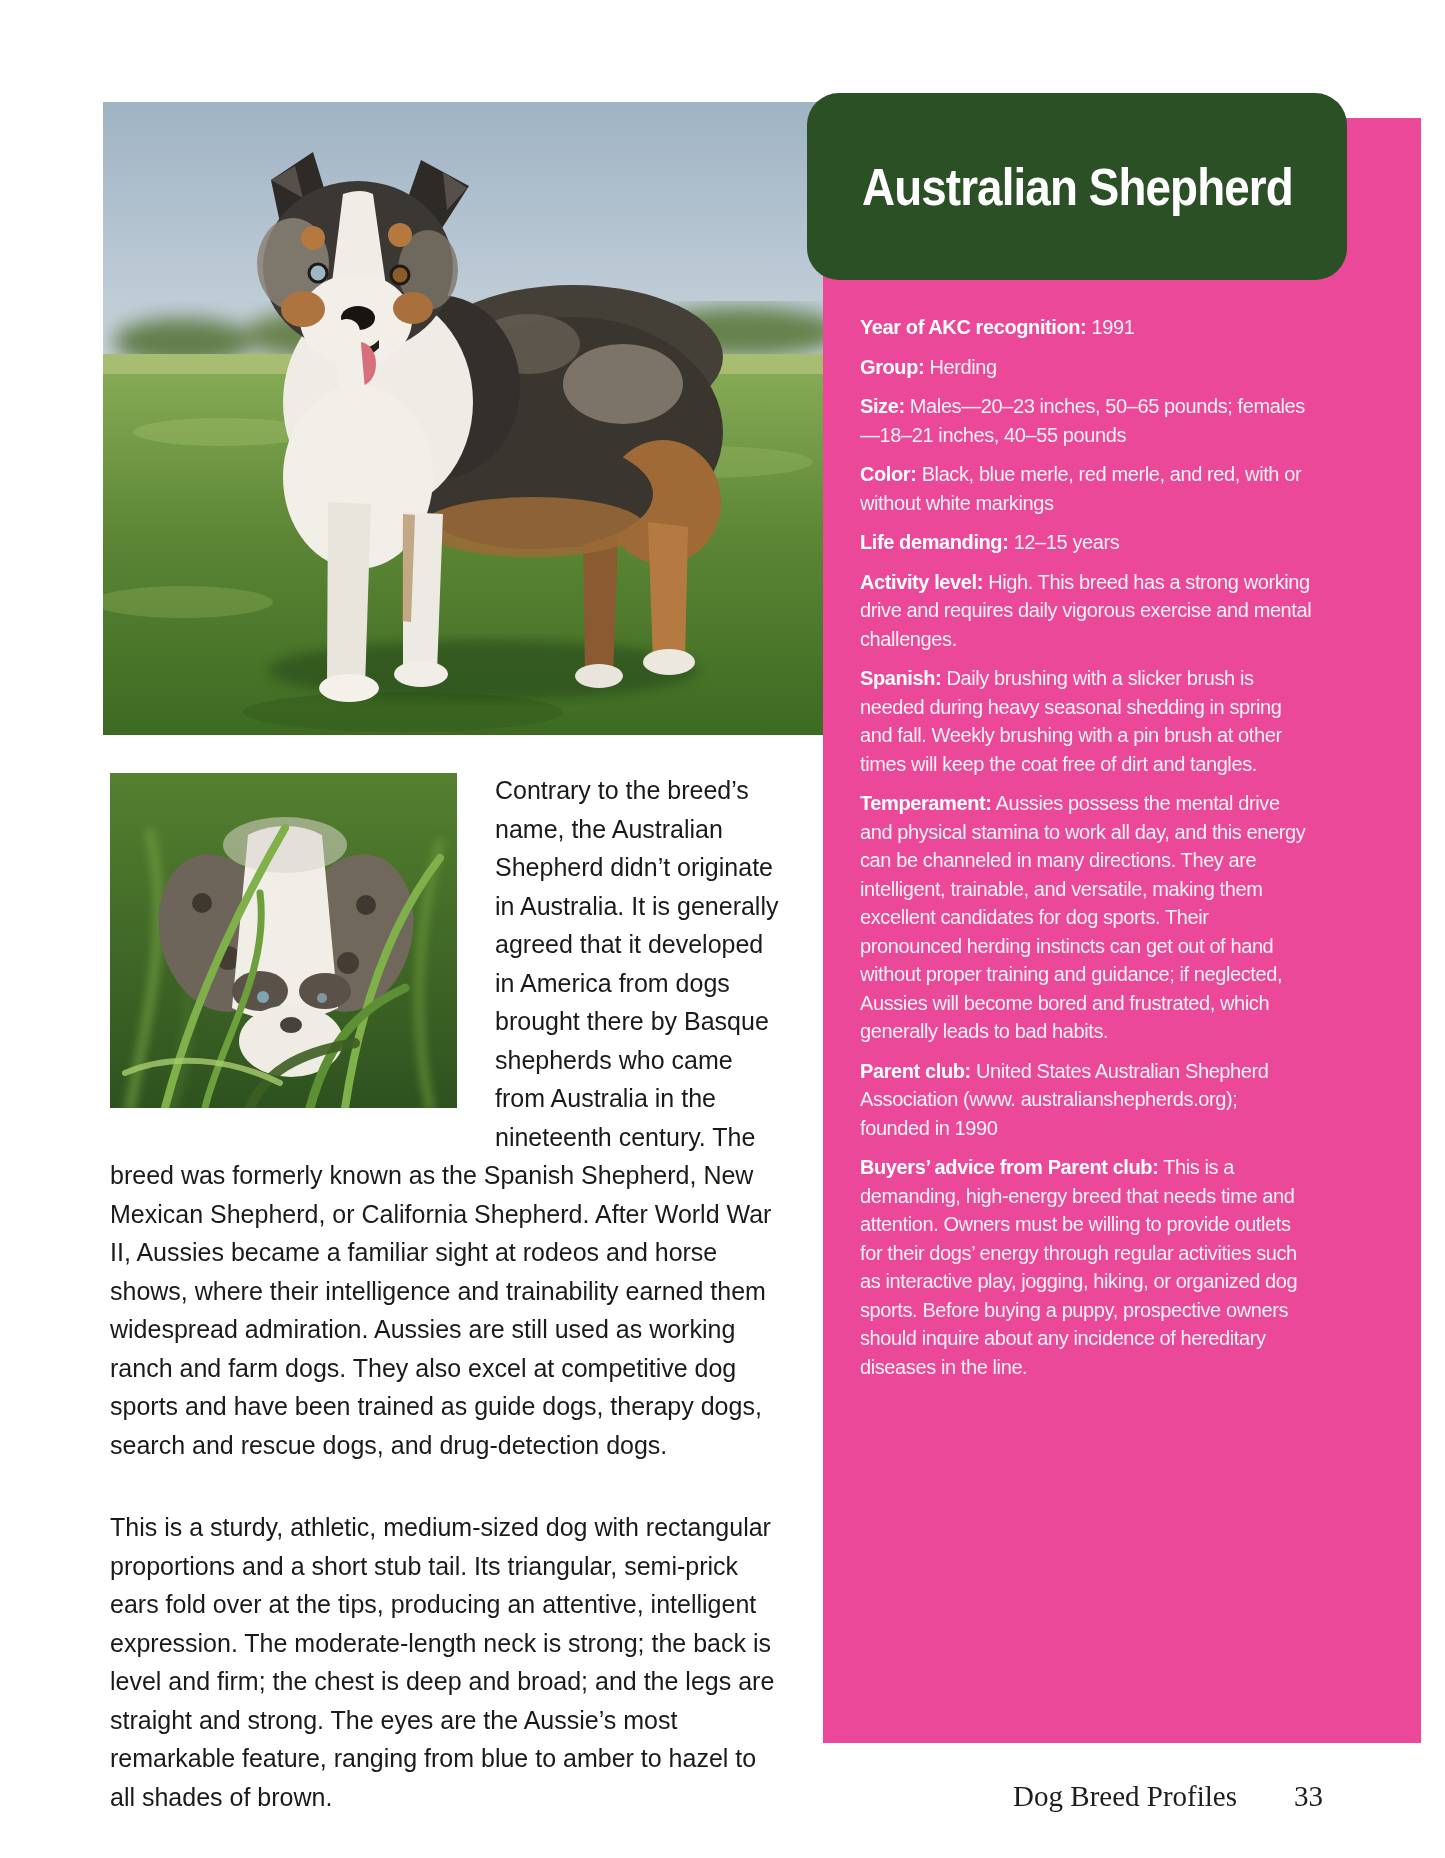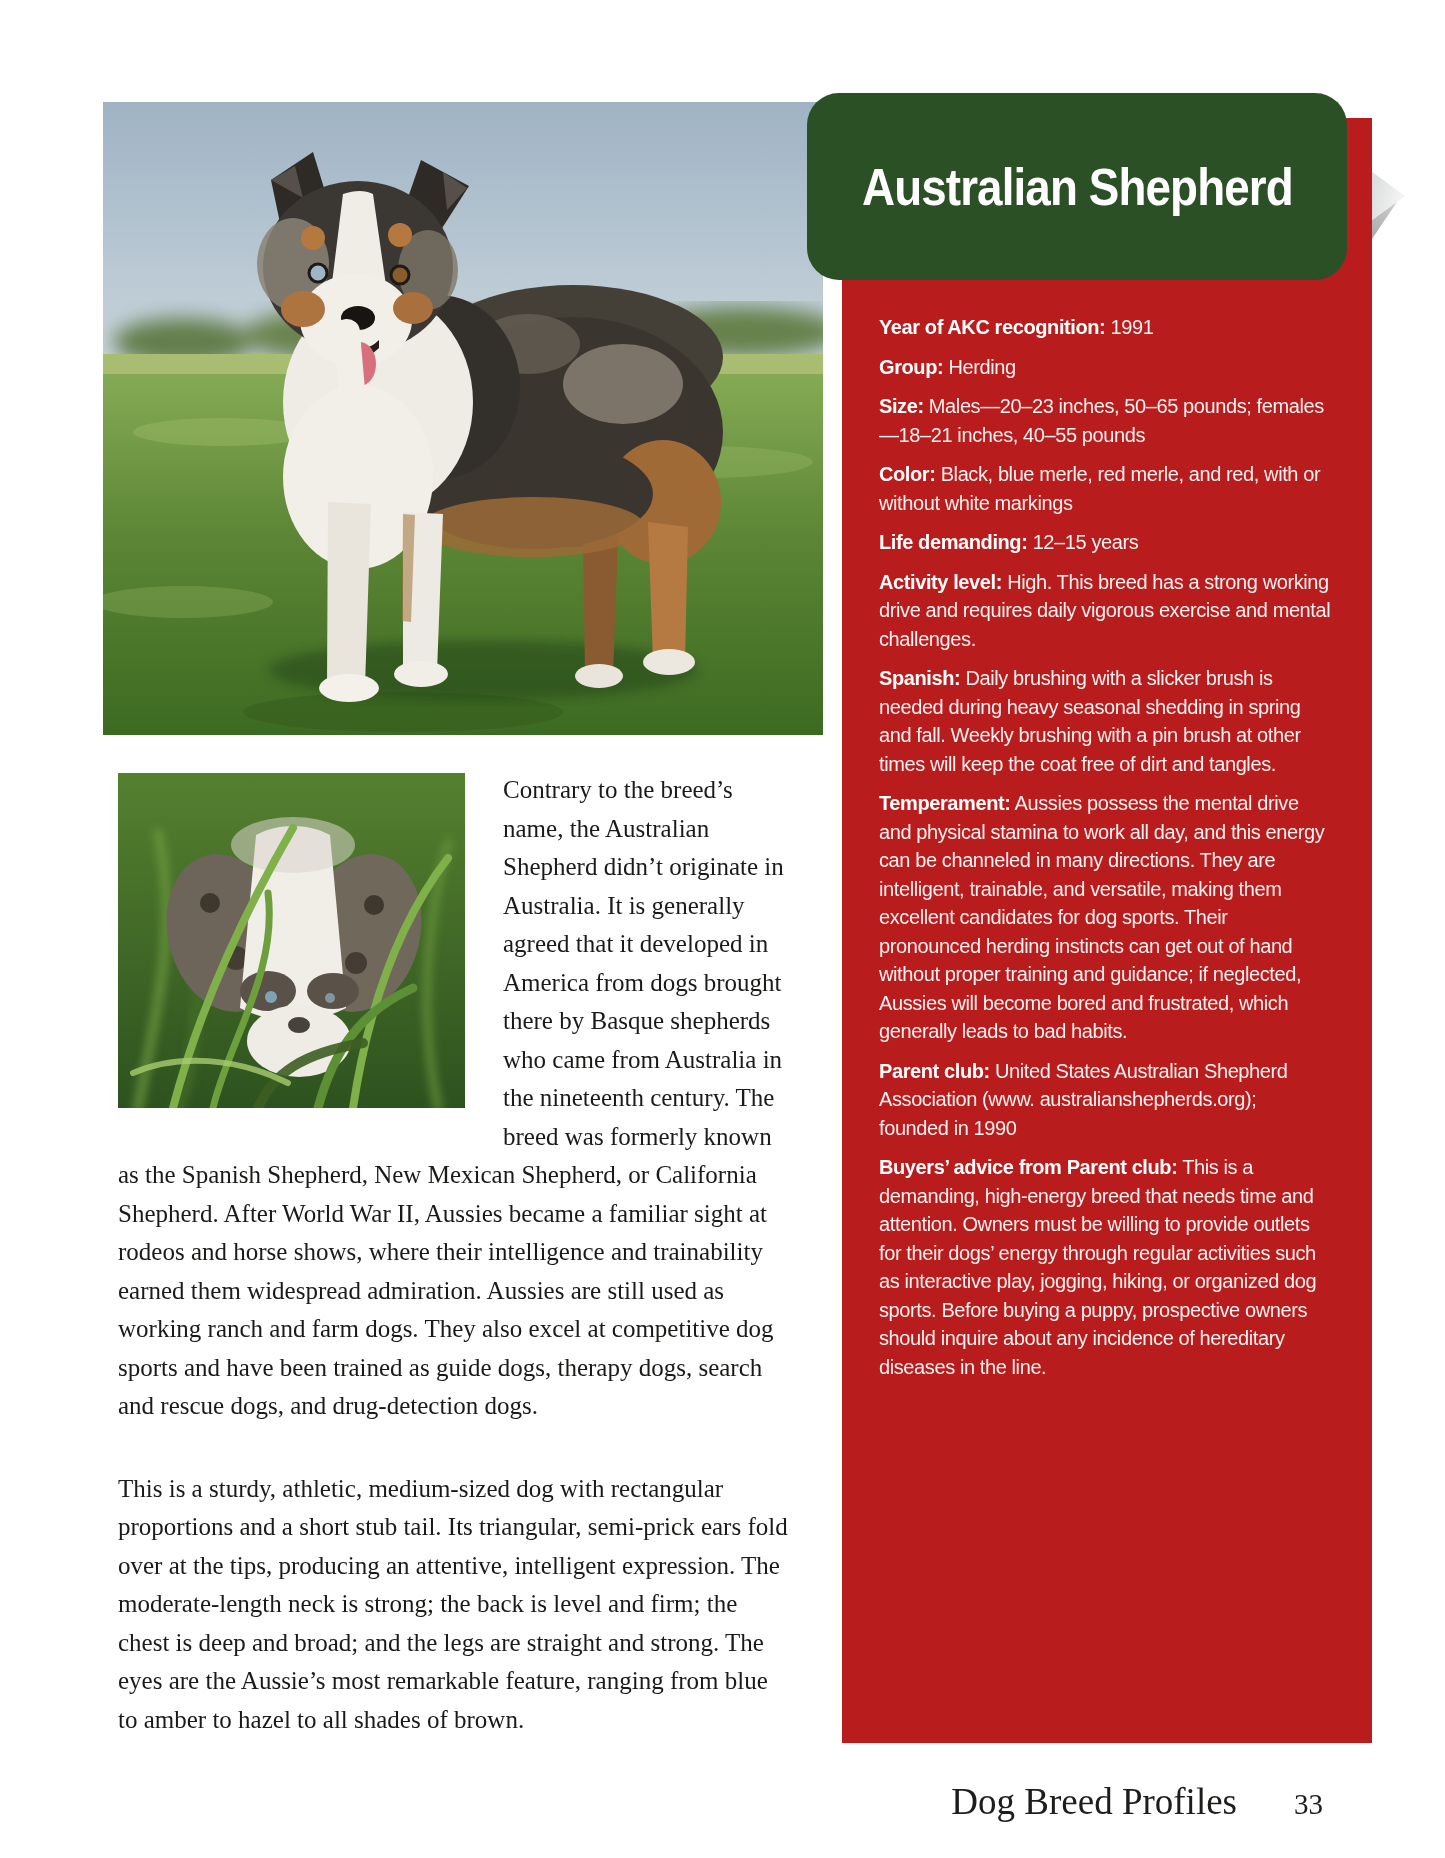--- a/index.html
+++ b/index.html
@@ -4,47 +4,47 @@
 <style>
   html,body{margin:0;padding:0;background:#ffffff;}
   .page{position:relative;width:1445px;height:1858px;background:#ffffff;overflow:hidden;
         font-family:"Liberation Sans",sans-serif;}
 
   
   .main-photo{position:absolute;left:103px;top:102px;width:720px;height:633px;overflow:hidden;}
   .main-photo svg{display:block;}
 
   
-  .sidebar{position:absolute;left:842px;top:118px;width:530px;height:1625px;background:#b91c1c;z-index:2;}
+  .sidebar{position:absolute;left:823px;top:118px;width:598px;height:1625px;background:#ec4899;z-index:2;}
   .facts{position:absolute;left:37px;top:195px;width:452px;color:#ffffff;
          font-size:20px;line-height:28.5px;letter-spacing:-0.4px;}
   .fact{margin:0 0 11px 0;}
   .fact b{font-weight:bold;color:#ffffff;}
   .fact span{color:#f2f2f2;}
 
   
   .banner{position:absolute;left:807px;top:93px;width:520px;height:187px;background:#2c5026;
           border-radius:32px;z-index:3;display:flex;align-items:center;padding-left:20px;}
   .banner h1{margin:0 0 0 35px;color:#ffffff;font-size:52px;font-weight:bold;letter-spacing:-1px;
              transform:scaleX(0.88);transform-origin:left center;white-space:nowrap;}
 
   
   .ribbon{position:absolute;left:1353px;top:152px;z-index:1;}
 
   
-  .article{position:absolute;left:118px;top:771px;width:674px;color:#1a1a18;
-           font-family:Liberation Serif, serif;font-size:25px;line-height:38.5px;}
+  .article{position:absolute;left:110px;top:771px;width:674px;color:#1a1a18;
+           font-family:Liberation Sans, sans-serif;font-size:25px;line-height:38.5px;}
   .puppy-float{float:left;width:347px;height:335px;margin:2px 38px 40px 0;overflow:hidden;}
   .article p{margin:0;}
   .article p + p{margin-top:44px;}
 
   
   .footer{position:absolute;top:1780px;right:122px;display:flex;align-items:baseline;gap:57px;
           font-family:"Liberation Serif",serif;color:#1d1d1b;}
-  .footer .section{font-size:37px;}
+  .footer .section{font-size:29px;}
   .footer .pageno{font-size:29px;}
 </style>
 </head>
 <body>
 
 <div class="page">
 
   <div class="main-photo">
     <svg width="720" height="633" viewBox="0 0 720 633">
       <defs>

